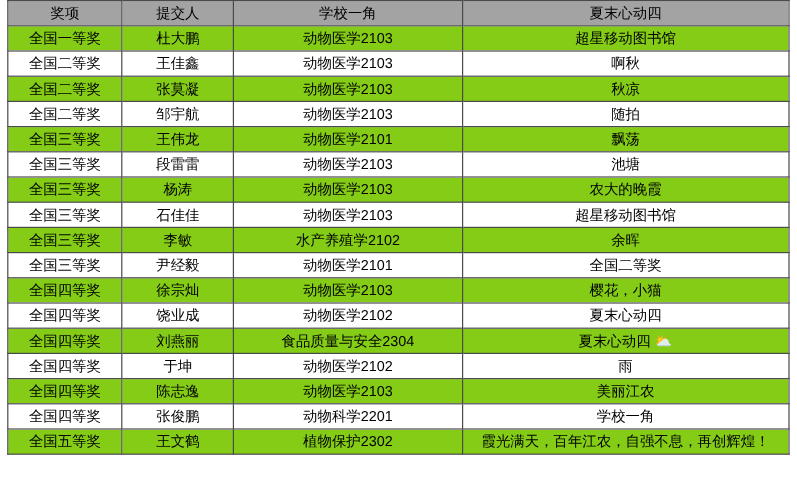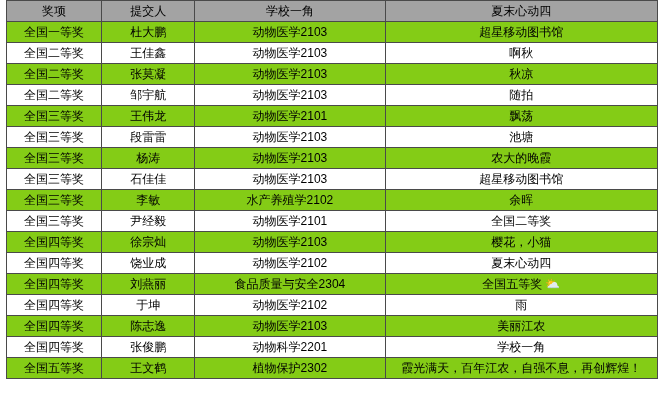--- a/index.html
+++ b/index.html
@@ -149,21 +149,21 @@
         <tr class="plain">
           <td>全国四等奖</td>
           <td>饶业成</td>
           <td>动物医学2102</td>
           <td>夏末心动四</td>
         </tr>
         <tr class="shaded">
           <td>全国四等奖</td>
           <td>刘燕丽</td>
           <td>食品质量与安全2304</td>
-          <td>全国五等奖 ⛅</td>
+          <td>夏末心动四 ⛅</td>
         </tr>
         <tr class="plain">
           <td>全国四等奖</td>
           <td>于坤</td>
           <td>动物医学2102</td>
           <td>雨</td>
         </tr>
         <tr class="shaded">
           <td>全国四等奖</td>
           <td>陈志逸</td>

